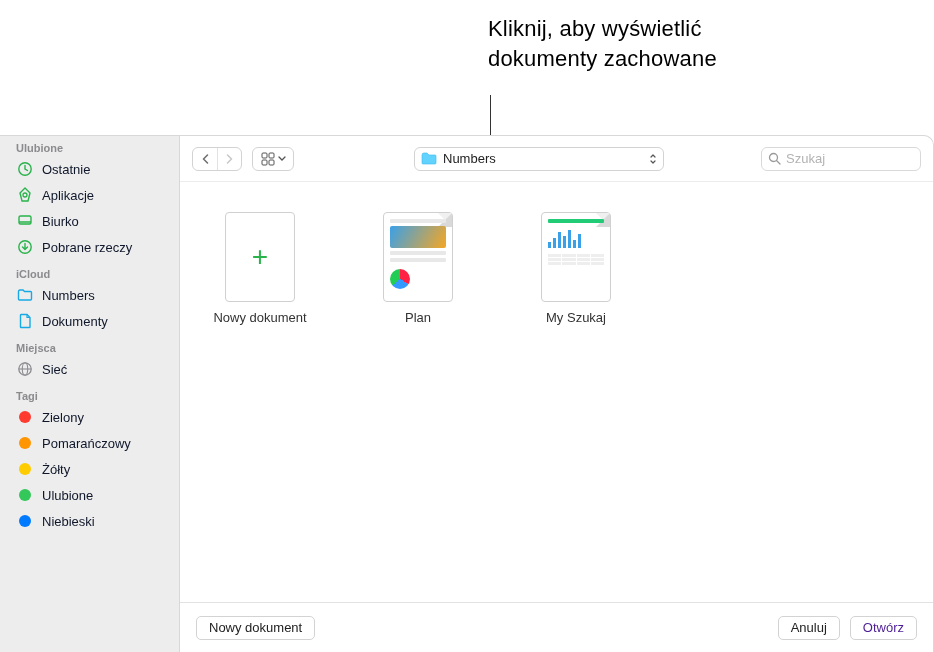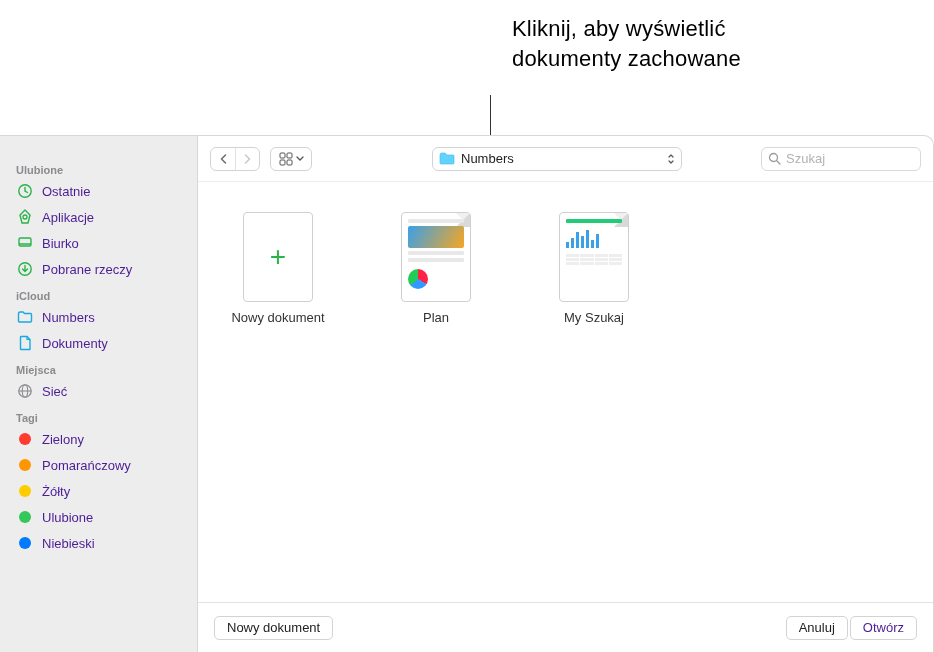--- a/index.html
+++ b/index.html
@@ -7,21 +7,21 @@
     font-family: -apple-system, "Helvetica Neue", Arial, sans-serif;
     font-size: 13px;
     color: #222;
     background: #fff;
     width: 934px;
     height: 652px;
     position: relative;
   }
   .callout {
     position: absolute;
-    left: 512px;
+    left: 488px;
     top: 14px;
     font-size: 22px;
     line-height: 1.35;
     color: #000;
     letter-spacing: 0.2px;
   }
   .callout-line {
     position: absolute;
     left: 490px;
     top: 95px;
@@ -38,40 +38,40 @@
     border: 1px solid #d8d8d8;
     border-left: none;
     border-bottom: none;
     border-radius: 0 10px 0 0;
     background: #fff;
     display: flex;
     overflow: hidden;
   }
   
   .sidebar {
-    width: 198px;
+    width: 180px;
     background: #ededee;
     border-right: 1px solid #d8d8d8;
-    padding: 22px 0 0 0;
+    padding: 0 0 0 0;
     overflow: hidden;
     font-size: 13px;
   }
   .sb-section { margin-bottom: 2px; }
   .sb-header {
     font-size: 11px;
     font-weight: 600;
     color: #8b8b8e;
     padding: 6px 16px 2px 16px;
   }
   .sb-item {
     display: flex;
     align-items: center;
     gap: 8px;
     padding: 4px 14px 4px 16px;
-    color: #4c1d95;
+    color: #0f172a;
     cursor: default;
   }
   .sb-item .icon { width: 18px; height: 18px; display:flex; align-items:center; justify-content:center; }
   .dot {
     width: 12px; height: 12px; border-radius: 50%;
   }
   
   .main {
     flex: 1;
     display: flex;
@@ -204,21 +204,21 @@
     height: 24px;
     padding: 0 12px;
     border: 1px solid #d3d3d3;
     border-radius: 5px;
     background: #fff;
     font-size: 13px;
     color:#222;
     display:flex;align-items:center;
   }
   .btn.disabled { color:#4c1d95; }
-  .footer .right { margin-left:auto; display:flex; gap:2px;justify-content:space-between; }
+  .footer .right { margin-left:auto; display:flex; gap:10px;justify-content:space-between; }
   svg { display:block; }
 </style>
 </head>
 <body>
 
 <div class="callout">
   <div>Kliknij, aby wyświetlić</div>
   <div>dokumenty zachowane</div>
 </div>
 <div class="callout-line"></div>

